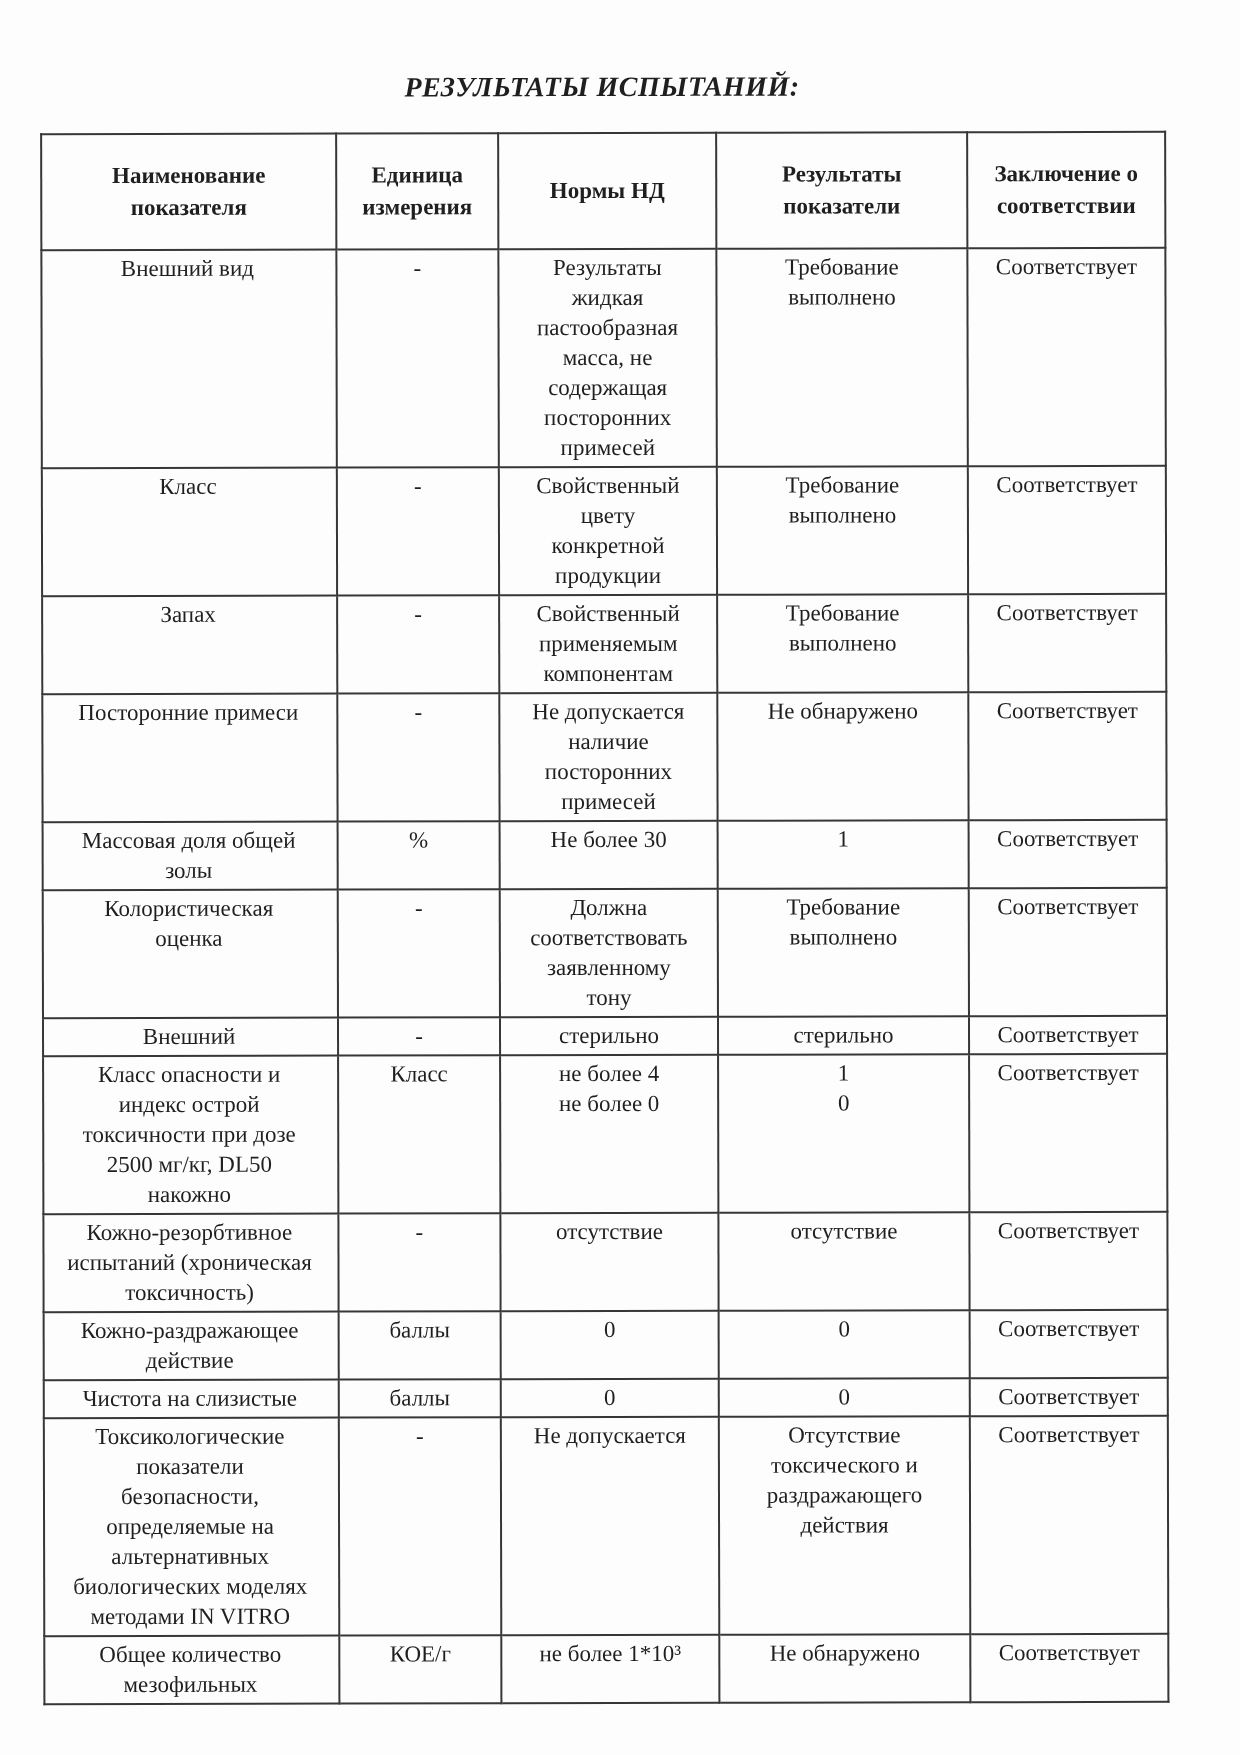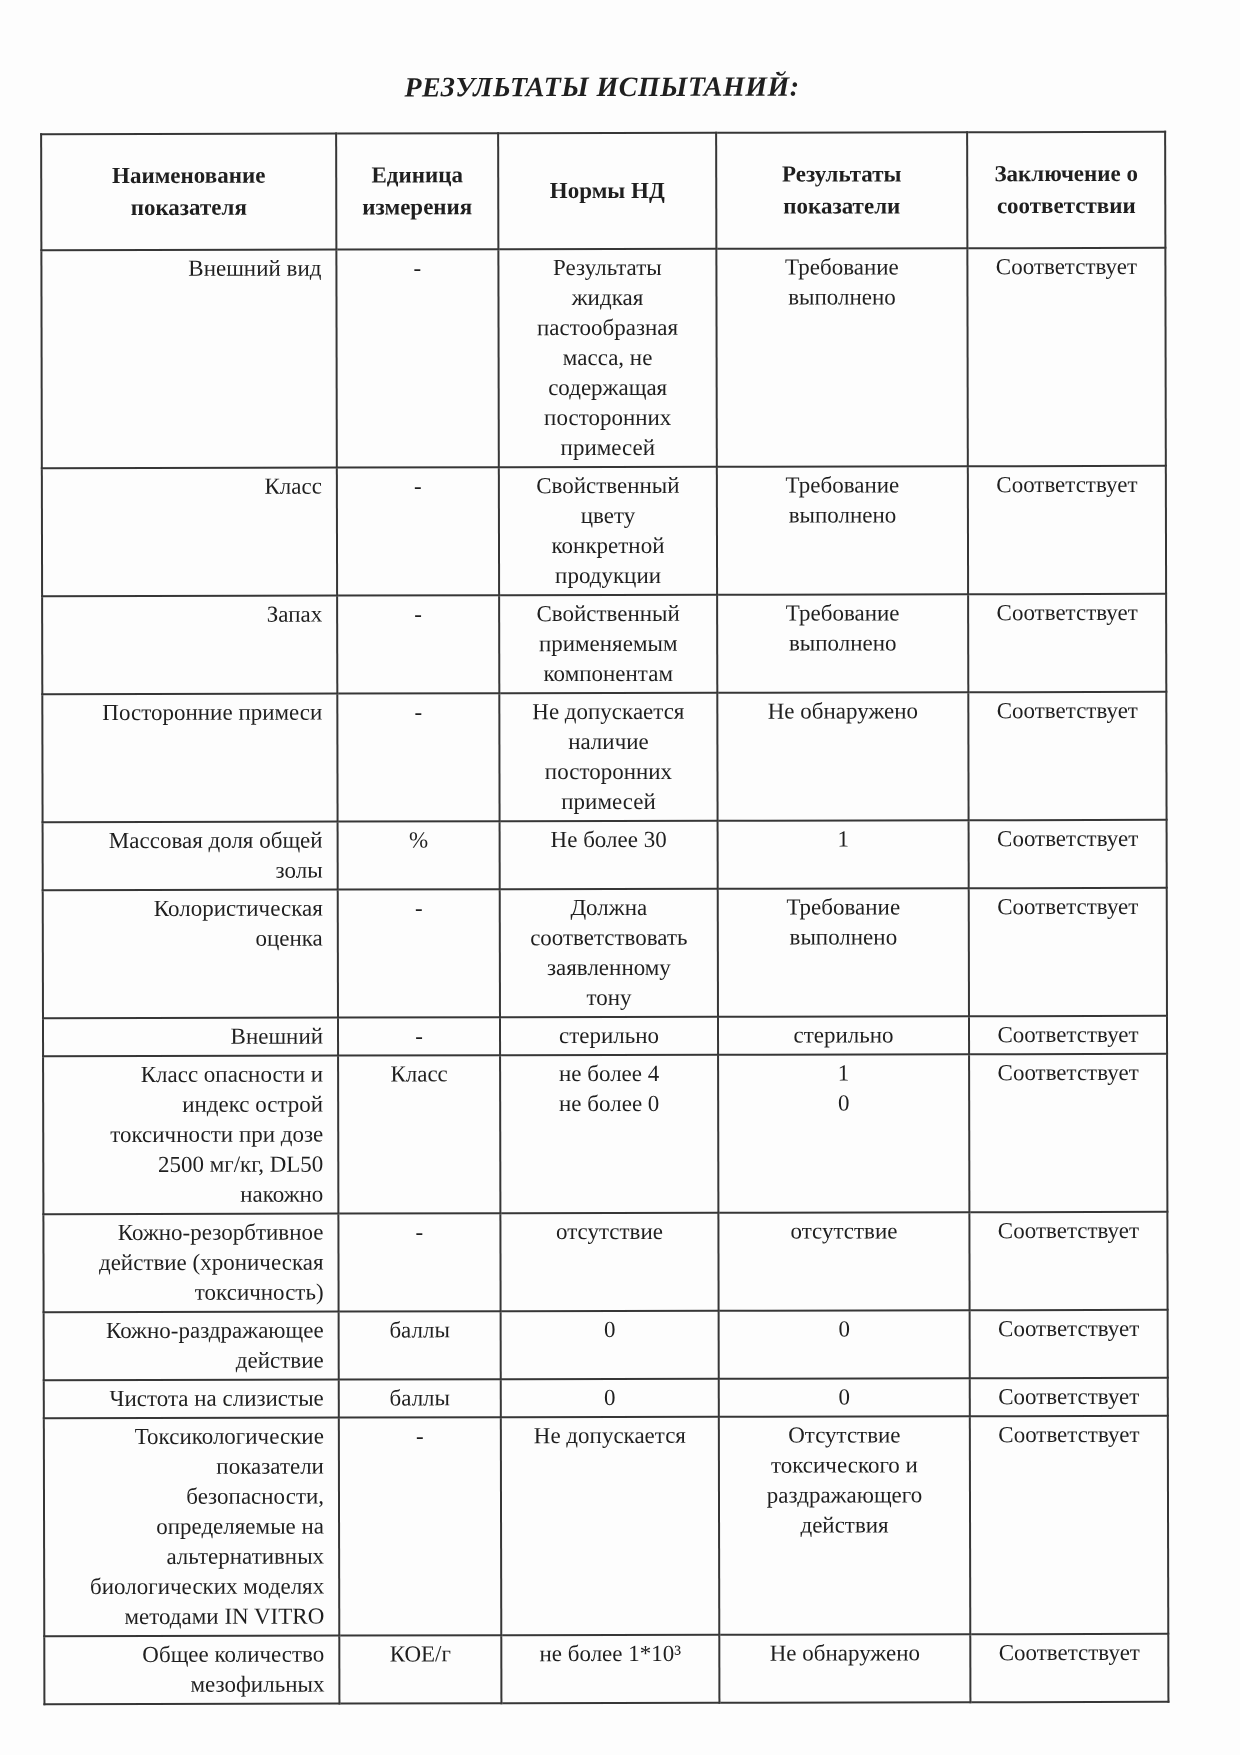--- a/index.html
+++ b/index.html
@@ -51,21 +51,21 @@
     overflow: hidden;
     box-sizing: border-box;
   }
   table.results thead tr { height: 116px; }
   table.results th {
     font-weight: bold;
     vertical-align: middle;
     line-height: 32px;
   }
   table.results td.c-name {
-    text-align: right;
+    text-align: center;
     padding-left: 11px;
     padding-right: 14px;
     margin-left: 28px;
   }
   
   tbody tr:nth-child(1)  { height: 210px; }
   tbody tr:nth-child(2)  { height: 120px; }
   tbody tr:nth-child(3)  { height: 91px;  }
   tbody tr:nth-child(4)  { height: 120px; }
   tbody tr:nth-child(5)  { height: 60px;  }
@@ -188,21 +188,21 @@
 накожно</td>
             <td class="c-unit">Класс</td>
             <td class="c-norm">не более 4
 не более 0</td>
             <td class="c-result">1
 0</td>
             <td class="c-conclusion">Соответствует</td>
           </tr>
           <tr>
             <td class="c-name">Кожно-резорбтивное
-действие (хроническая
+испытаний (хроническая
 токсичность)</td>
             <td class="c-unit">-</td>
             <td class="c-norm">отсутствие</td>
             <td class="c-result">отсутствие</td>
             <td class="c-conclusion">Соответствует</td>
           </tr>
           <tr>
             <td class="c-name">Кожно-раздражающее
 действие</td>
             <td class="c-unit">баллы</td>

